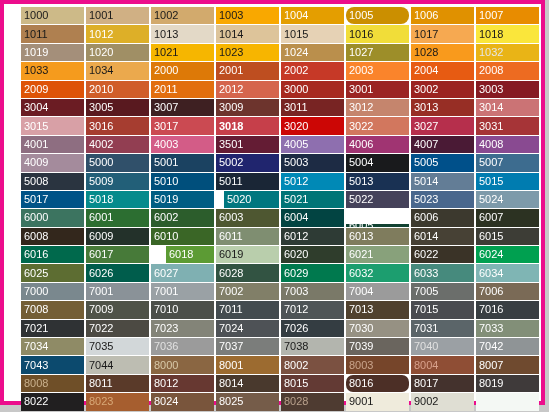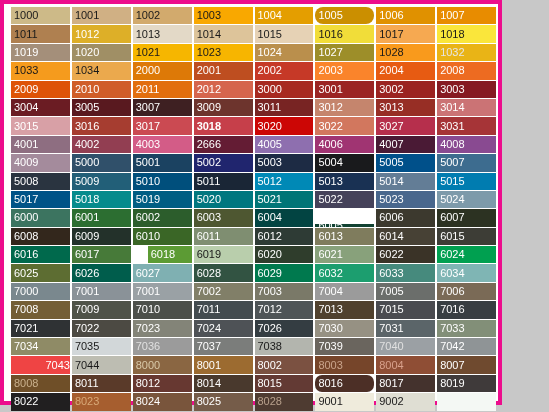--- a/index.html
+++ b/index.html
@@ -4,25 +4,25 @@
 <style>
   html,body{margin:0;padding:0;}
   body{
     width:549px;height:412px;
     background:#c8c8c8;
     font-family:"Liberation Sans",sans-serif;
     overflow:hidden;
   }
   #frame{
     position:absolute;left:0;top:0;
-    width:502px;height:405px;
+    width:545px;height:405px;
     background:#ffffff;
     border:4px solid #ec0d8c;
     box-sizing:border-box;
-    padding:3px 2px 2px 7px;
+    padding:3px 2px 2px 17px;
   }
   #grid{
     display:grid;
     grid-template-columns:repeat(8,1fr);
     grid-auto-rows:17.4px;
     gap:1px 2px;
     width:100%;
     height:100%;
   }
   .sw{
@@ -214,21 +214,21 @@
       <div class="sw" title="4001" style="background: rgb(142, 110, 129); color: rgb(255, 255, 255);">
         <span>4001</span>
       </div>
       <div class="sw" title="4002" style="background: rgb(146, 62, 82); color: rgb(255, 255, 255);">
         <span>4002</span>
       </div>
       <div class="sw" title="4003" style="background: rgb(211, 92, 135); color: rgb(255, 255, 255);">
         <span>4003</span>
       </div>
       <div class="sw" title="4004" style="background: rgb(100, 28, 52); color: rgb(255, 255, 255);">
-        <span>2666</span>
+        <span>3501</span>
       </div>
       <div class="sw" title="4005" style="background: rgb(142, 111, 175); color: rgb(255, 255, 255);">
         <span>4005</span>
       </div>
       <div class="sw" title="4006" style="background: rgb(160, 52, 114); color: rgb(255, 255, 255);">
         <span>4006</span>
       </div>
       <div class="sw" title="4007" style="background: rgb(74, 26, 53); color: rgb(255, 255, 255);">
         <span>4007</span>
       </div>
@@ -285,21 +285,21 @@
       </div>
       <div class="sw" title="5017" style="background: rgb(0, 83, 135); color: rgb(255, 255, 255);">
         <span>5017</span>
       </div>
       <div class="sw" title="5018" style="background: rgb(5, 139, 140); color: rgb(255, 255, 255);">
         <span>5018</span>
       </div>
       <div class="sw" title="5019" style="background: rgb(0, 94, 131); color: rgb(255, 255, 255);">
         <span>5019</span>
       </div>
-      <div class="sw" title="5020" style="background: rgb(0, 119, 127); color: rgb(255, 255, 255);">
+      <div class="sw" title="5020" style="background: rgb(0, 119, 127); color: rgb(255, 255, 255); margin-left: 8px;">
         <span>5020</span>
       </div>
       <div class="sw" title="5021" style="background: rgb(0, 117, 119); color: rgb(255, 255, 255);">
         <span>5021</span>
       </div>
       <div class="sw" title="5022" style="background: rgb(69, 66, 90); color: rgb(255, 255, 255);">
         <span>5022</span>
       </div>
       <div class="sw" title="5023" style="background: rgb(73, 103, 141); color: rgb(255, 255, 255);">
         <span>5023</span>
@@ -492,21 +492,21 @@
       </div>
       <div class="sw" title="7039" style="background: rgb(106, 101, 94); color: rgb(255, 255, 255);">
         <span>7039</span>
       </div>
       <div class="sw" title="7040" style="background: rgb(155, 160, 164); color: rgb(224, 224, 224);">
         <span>7040</span>
       </div>
       <div class="sw" title="7042" style="background: rgb(143, 148, 150); color: rgb(255, 255, 255);">
         <span>7042</span>
       </div>
-      <div class="sw" title="7043" style="background: #ef4444; color: rgb(255, 255, 255); justify-content: flex-end;">
+      <div class="sw" title="7043" style="background: #0c4a6e; color: rgb(255, 255, 255);">
         <span>7043</span>
       </div>
       <div class="sw" title="7044" style="background: rgb(189, 189, 178); color: rgb(26, 26, 26);">
         <span>7044</span>
       </div>
       <div class="sw" title="8000" style="background: rgb(138, 102, 66); color: rgb(216, 200, 168);">
         <span>8000</span>
       </div>
       <div class="sw" title="8001" style="background: rgb(156, 107, 48); color: rgb(255, 255, 255);">
         <span>8001</span>

